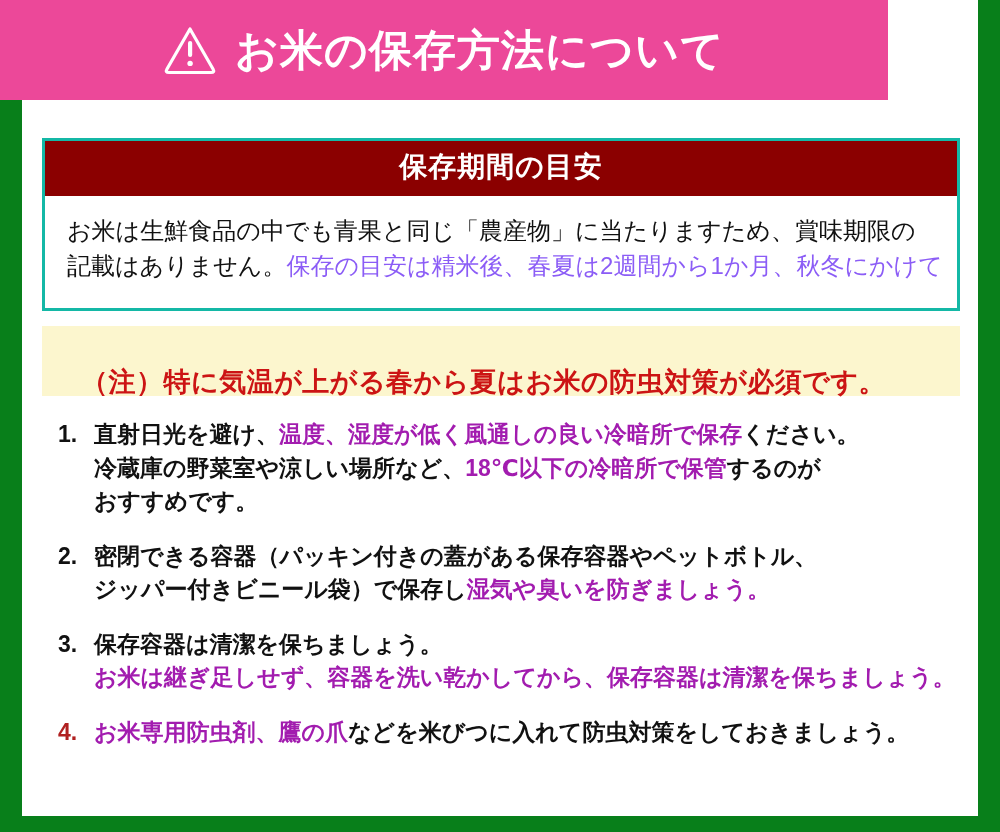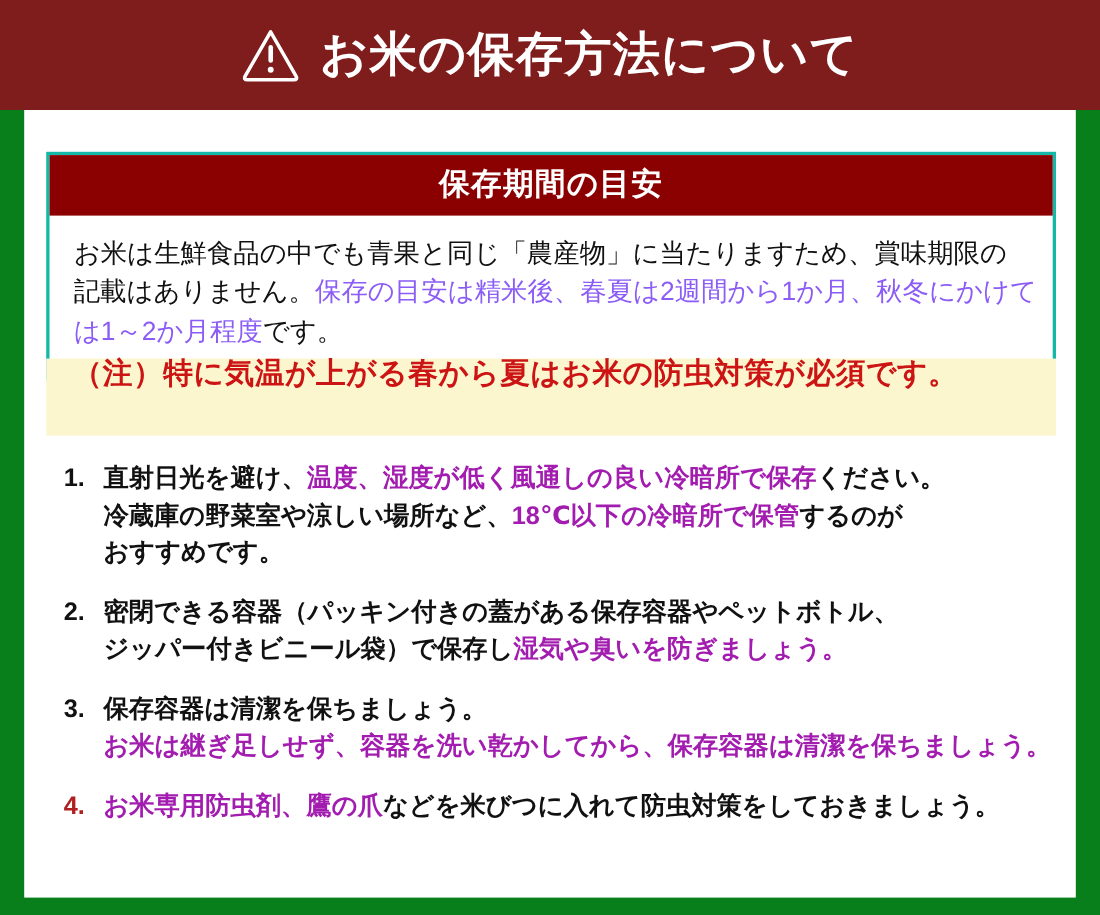--- a/index.html
+++ b/index.html
@@ -25,23 +25,23 @@
     border-right: 22px solid #087F1A;
     border-bottom: 16px solid #087F1A;
     border-top: 0;
   }
 
   
   .header-banner {
     position: absolute;
     top: 0;
     left: -22px;
-    width: 1000px;
+    width: 888px;
     height: 100px;
-    background: #7f1d1d;
+    background: #ec4899;
     display: flex;
     align-items: center;
     justify-content: center;
     gap: 18px;
     box-sizing: border-box;
   }
   .warn-icon {
     width: 54px;
     height: 52px;
     flex: 0 0 auto;
@@ -102,22 +102,22 @@
   
   .caution-strip {
     position: absolute;
     left: 20px;
     top: 226px;
     width: 918px;
     height: 70px;
     box-sizing: border-box;
     background: #FCF6CE;
     display: flex;
-    align-items: flex-start;
-    padding-left: 24px;
+    align-items: flex-end;
+    padding-left: 39px;
   }
   .caution-text {
     color: #CC1414;
     font-size: 27px;
     font-weight: bold;
     letter-spacing: 0.5px;
     line-height: 1;
   }
 
   
@@ -166,21 +166,20 @@
     <div class="header-title">お米の保存方法について</div>
   </div>
 
   <div class="content">
 
     <div class="period-card">
       <div class="period-card-header">保存期間の目安</div>
       <div class="period-card-body">
           <div class="tip-line"><span>お米は生鮮食品の中でも青果と同じ「農産物」に当たりますため、賞味期限の</span></div>
           <div class="tip-line"><span>記載はありません。</span><span class="hl">保存の目安は精米後、春夏は2週間から1か月、秋冬にかけて</span></div>
-          <div class="tip-line"><span class="hl">は1～2か月程度</span><span>です。</span></div>
         </div>
     </div>
 
     <div class="caution-strip">
       <div class="caution-text">（注）特に気温が上がる春から夏はお米の防虫対策が必須です。</div>
     </div>
 
     <div class="tips">
         <div class="tip">
           <div class="tip-num">1.</div>

